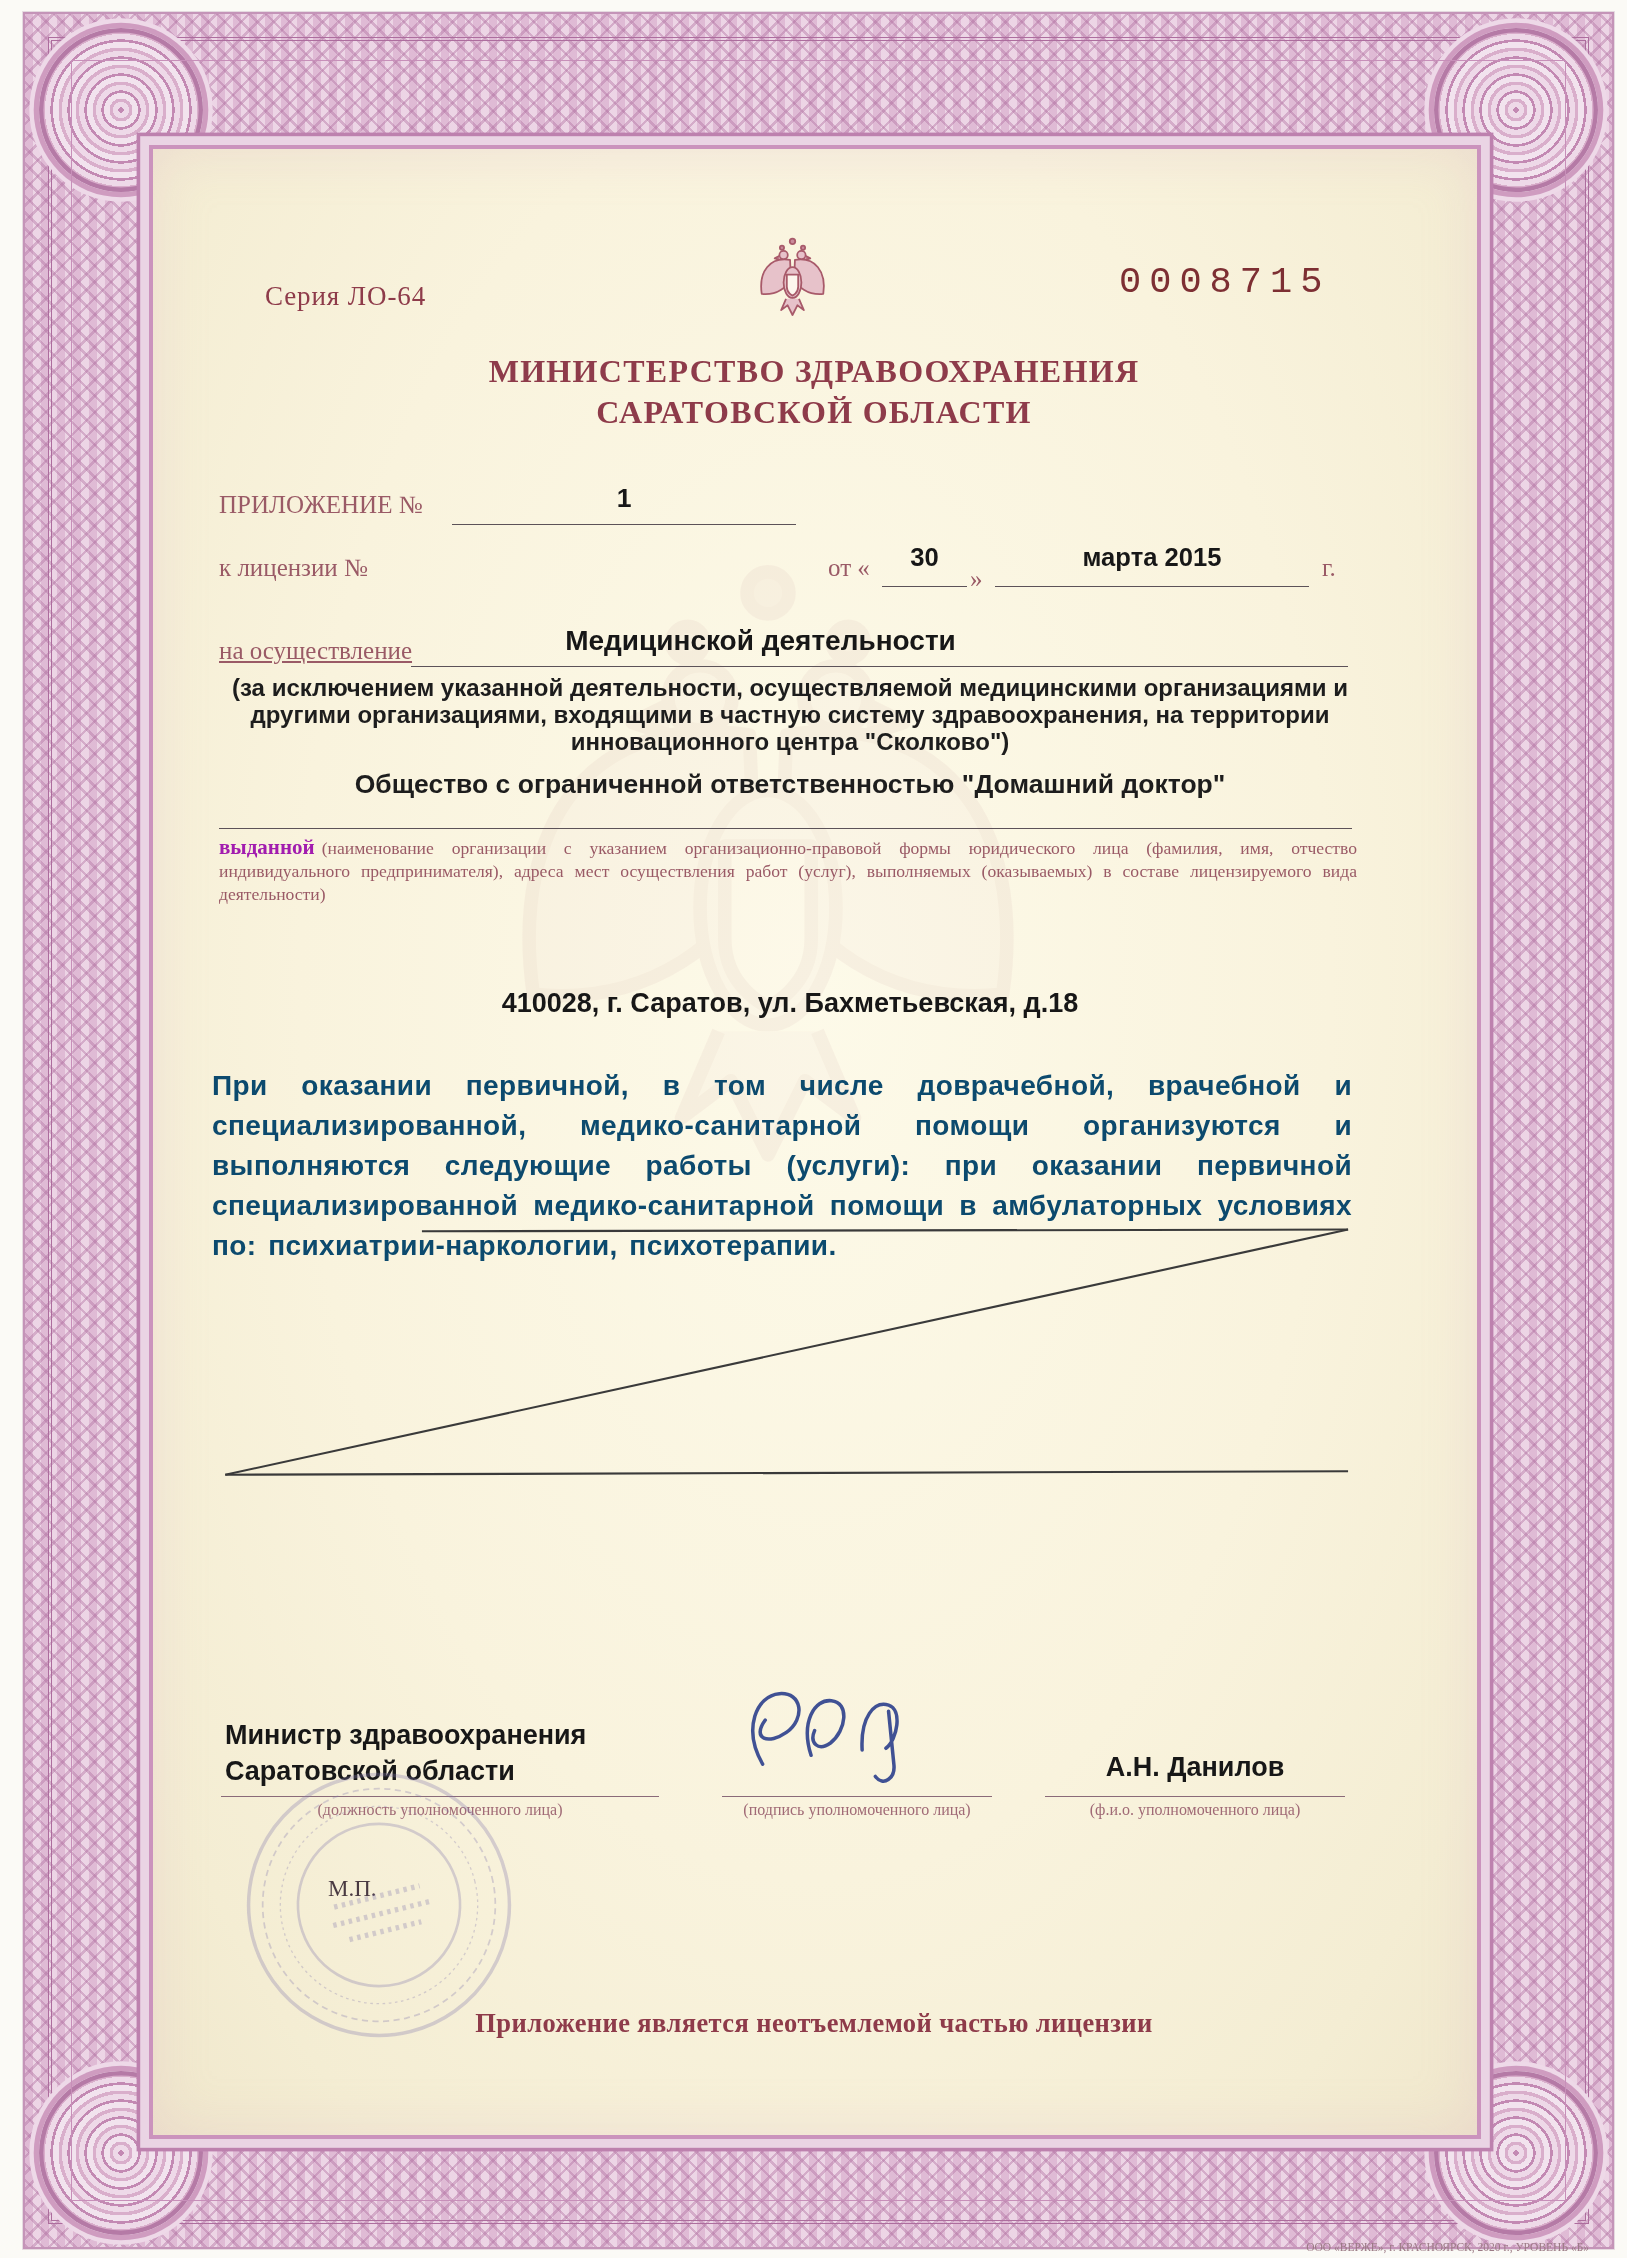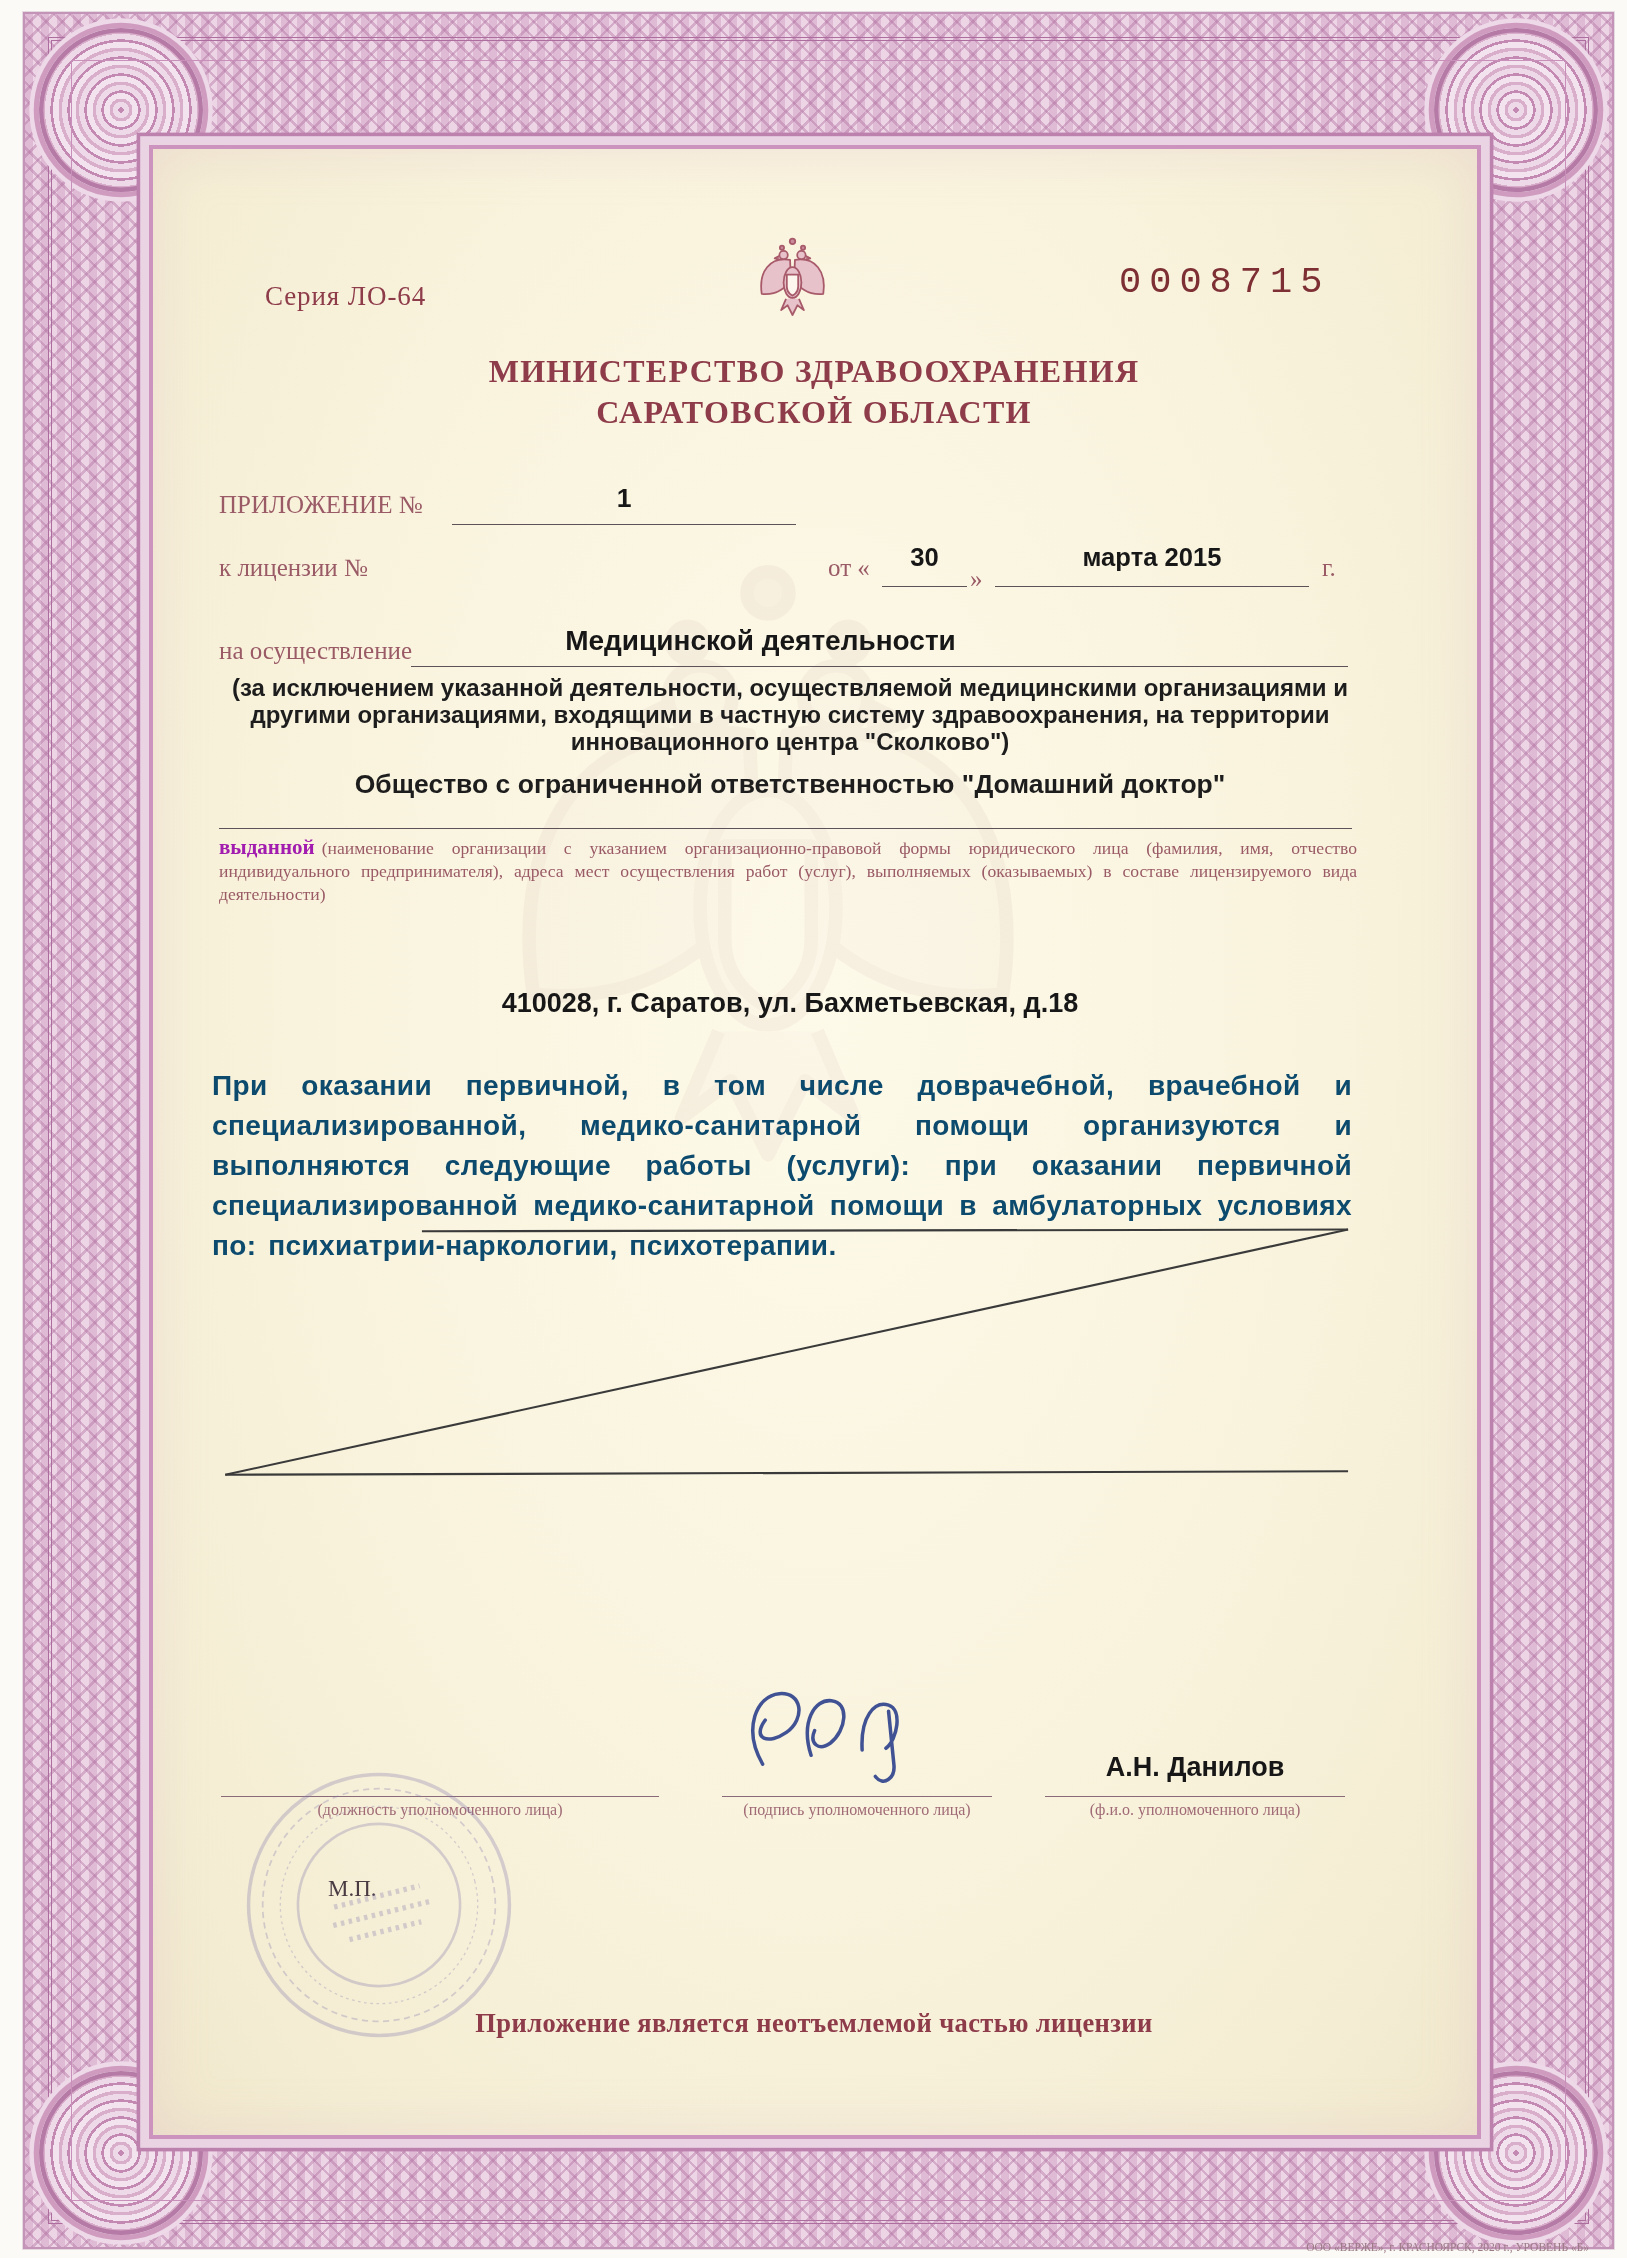--- a/index.html
+++ b/index.html
@@ -128,21 +128,21 @@
   <div class="abs label" style="left:219px; top:491px;">ПРИЛОЖЕНИЕ   №</div>
   <div class="abs blank" style="left:452px; top:483px; width:344px; height:42px; font-size:26.5px;">1</div>
 
   <div class="abs label" style="left:219px; top:554px;">к лицензии   №</div>
   <div class="abs label" style="left:828px; top:554px;">от «</div>
   <div class="abs blank" style="left:882px; top:543px; width:85px; height:44px; font-size:25.6px;">30</div>
   <div class="abs label" style="left:970px; top:565px;">»</div>
   <div class="abs blank" style="left:995px; top:543px; width:314px; height:44px; font-size:25.6px;">марта 2015</div>
   <div class="abs label" style="left:1322px; top:554px;">г.</div>
 
-  <div class="abs label" style="left:219px; top:637px;">на осуществление</div>
+  <div class="abs label" style="left:219px; top:637px;text-decoration:underline;">на осуществление</div>
   <div class="abs blank" style="left:411px; top:625px; width:937px; height:42px; font-size:28px; padding-right:238px;">Медицинской деятельности</div>
 
   <div class="abs note-center" style="left:221px; top:674px; width:1138px;">
     <div>(за исключением указанной деятельности, осуществляемой медицинскими организациями и</div>
     <div>другими организациями, входящими в частную систему здравоохранения, на территории</div>
     <div>инновационного центра "Сколково")</div>
   </div>
 
   <div class="abs note-center" style="left:221px; top:771px; width:1138px; font-size:26.5px;">Общество с ограниченной ответственностью "Домашний доктор"</div>
 
@@ -155,20 +155,24 @@
   <div class="abs fill" style="left:221px; top:988px; width:1138px; text-align:center; font-size:27px;">410028, г. Саратов, ул. Бахметьевская, д.18</div>
 
   <div class="abs works" style="left:212px; top:1066px; width:1140px;">При оказании первичной, в том числе доврачебной, врачебной и специализированной, медико-санитарной помощи организуются и выполняются следующие работы (услуги): при оказании первичной специализированной медико-санитарной помощи в амбулаторных условиях по: психиатрии-наркологии, психотерапии.</div>
 
   <svg class="linework" viewBox="0 0 1845 2560">
     <line x1="478" y1="1396" x2="1528" y2="1394" stroke="#3a3a3a" stroke-width="2.4"></line>
     <line x1="1528" y1="1394" x2="255" y2="1672" stroke="#3a3a3a" stroke-width="2.4"></line>
     <line x1="255" y1="1672" x2="1528" y2="1668" stroke="#3a3a3a" stroke-width="2.4"></line>
   </svg>
 
+  <div class="abs sig-name" style="left:225px; top:1717px;">
+    <div>Министр здравоохранения</div>
+    <div>Саратовской области</div>
+  </div>
 
   <svg class="abs" style="left:723px; top:1676px;" width="273" height="119" viewBox="0 0 310 135">
     <path d="M45,100 C22,60 38,22 64,20 C90,18 94,48 72,64 C52,78 32,72 48,50
              M100,90 C88,52 104,26 123,28 C144,30 140,62 122,76 C108,86 98,76 104,62
              M158,84 C156,46 172,28 188,33 C204,38 198,72 185,82
              M188,40 L194,100 C196,116 182,126 173,114" stroke="#2b3f8c" stroke-width="4" fill="none" stroke-linecap="round" opacity=".9"></path>
   </svg>
 
   <div class="abs sig-name" style="left:1045px; top:1749px; width:300px; text-align:center;">А.Н. Данилов</div>
 

